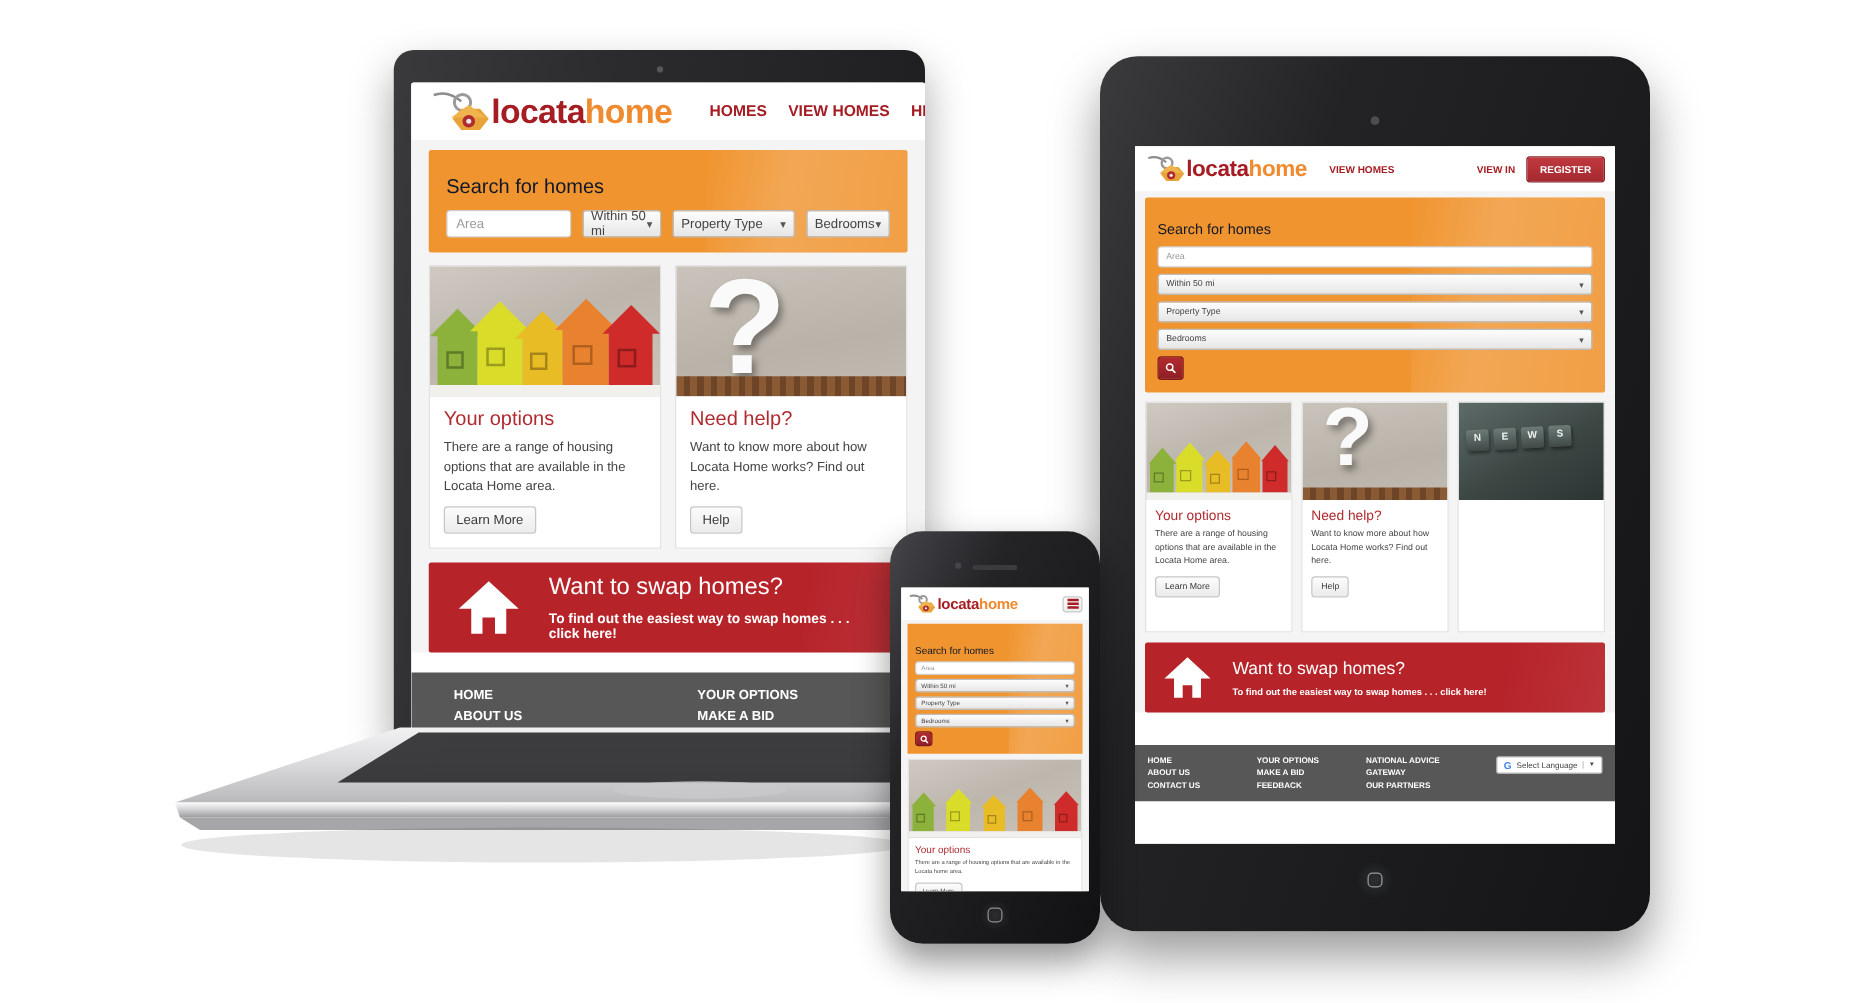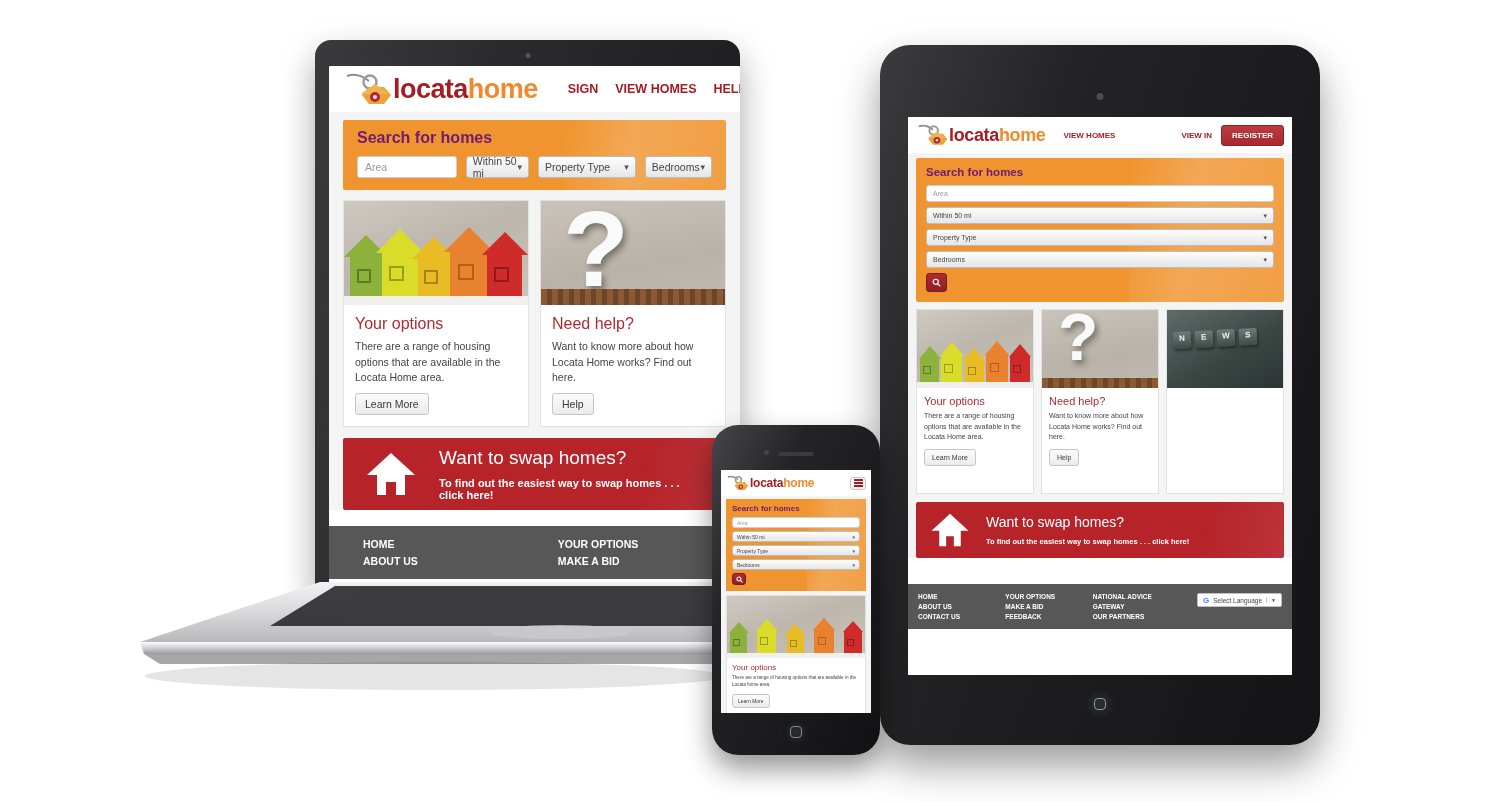--- a/index.html
+++ b/index.html
@@ -22,21 +22,21 @@
 
   .nav { display: flex; }
   .nav a { color: #a51c22; font-weight: bold; text-decoration: none; white-space: nowrap; }
 
   .search-panel { background: #f0942f; position: relative; overflow: hidden; }
   .search-panel::after {
     content: ""; position: absolute; right: 0; top: 0; bottom: 0; width: 42%;
     background: linear-gradient(100deg, rgba(255,255,255,0) 0%, rgba(255,255,255,0.18) 40%, rgba(255,255,255,0.10) 100%);
     pointer-events: none;
   }
-  .search-title { color: #701a75; font-weight: bold; position: relative; z-index: 2; }
+  .search-title { color: #0f172a; font-weight: normal; position: relative; z-index: 2; margin-top: 12px; }
   .field {
     background: #fff; border: 1px solid #cfcfcf; border-radius: 3px;
     color: #9a9a9a; display: flex; align-items: center; position: relative; z-index: 2;
   }
   .select {
     background: linear-gradient(#fdfdfd, #e6e6e6); border: 1px solid #bdbdbd; border-radius: 3px;
     color: #444; display: flex; align-items: center; justify-content: space-between; position: relative; z-index: 2;
   }
   .caret { color: #555; }
   .search-btn {
@@ -166,21 +166,21 @@
                   <circle cx="27" cy="12" r="6.5" fill="none" stroke="#9a9a9a" stroke-width="2.4"></circle>
                   <path d="M26 17 L41 17 L48 25 L41 34 L26 34 L19 25 Z" fill="#e8a33a"></path>
                   <path d="M32 14 L46 24 L18 24 Z" fill="#f0b44e"></path>
                   <circle cx="32" cy="27" r="5" fill="#b02b30"></circle>
                   <circle cx="32" cy="27" r="2" fill="#e8e8e8"></circle>
                 </svg>
               </div>
               <div class="logo-text" style="font-size:27px;margin-left:-2px;"><span class="a">locata</span><span class="b">home</span></div>
             </div>
             <div class="nav" style="gap:17px;margin-left:30px;font-size:12.5px;">
-              <a>SIGN</a>
+              <a>HOMES</a>
               <a>VIEW HOMES</a>
               <a>HELP</a>
 
             </div>
           </div>
 
           <div style="padding:8px 14px 0 14px;background:#f4f4f4;">
             <div class="search-panel" style="padding:9px 14px 12px 14px;border-radius:2px;">
               <div class="search-title" style="font-size:16px;margin-bottom:9px;">Search for homes</div>
               <div style="display:flex;gap:9px;align-items:center;position:relative;z-index:2;">

